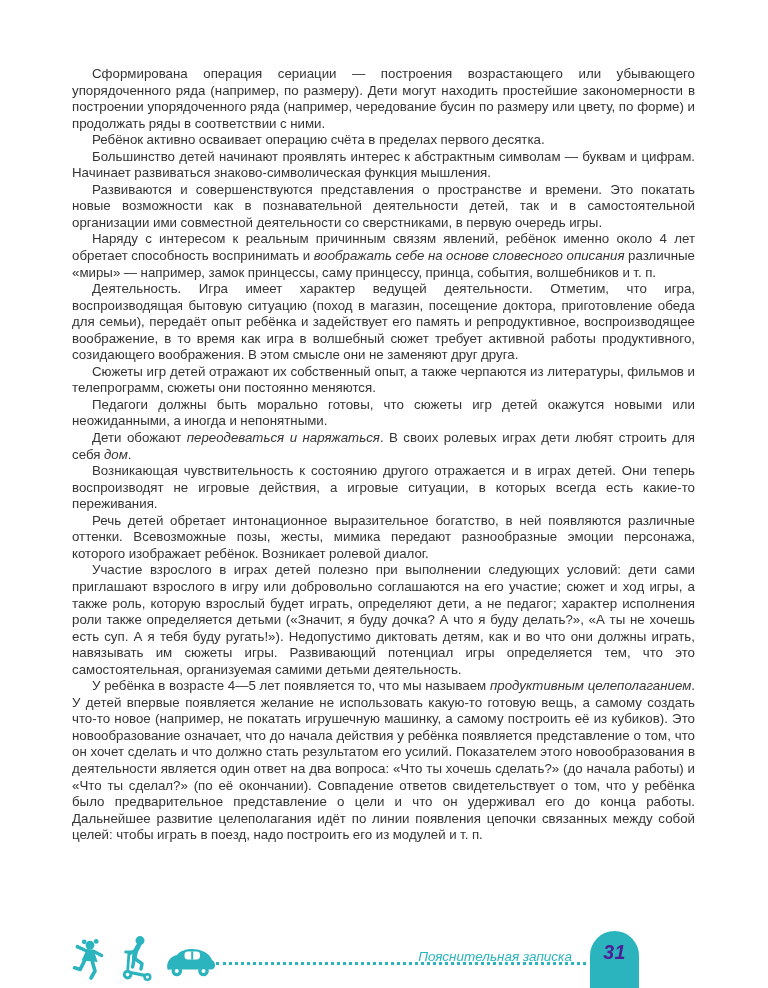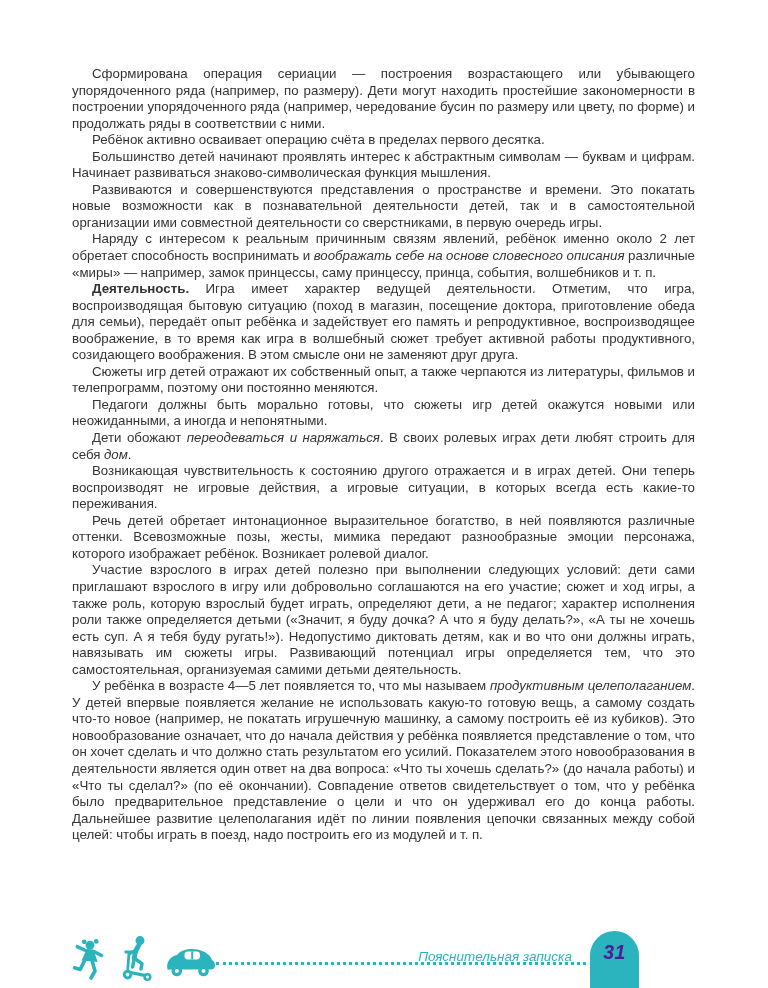--- a/index.html
+++ b/index.html
@@ -19,21 +19,21 @@
     left: 72px; top: 66px; width: 623px;
     color: var(--ink);
     font-size: 13.3px;
     line-height: 16.55px;
     text-align: justify;
     hyphens: auto;
     -webkit-hyphens: auto;
     word-spacing: -0.2px;
   }
   .text-block p { margin: 0; text-indent: 20px; }
-  .text-block .b { font-weight: bold; }
+  .text-block .b { font-weight: normal; }
   .text-block .i { font-style: italic; }
 
   
   .footer { position: absolute; left: 0; top: 925px; width: 768px; height: 63px; color: var(--accent); font-style: italic; }
   .icon { position: absolute; display: block; }
   .icon-dancer  { left: 72px;  top: 13px; width: 32px; height: 44px; }
   .icon-scooter { left: 119px; top: 10px; width: 37px; height: 48px; }
   .icon-car     { left: 164px; top: 20px; width: 53px; height: 36px; }
   .leader {
     position: absolute; left: 216px; top: 25px; width: 370px; height: 15px;
@@ -56,23 +56,23 @@
 </head>
 <body>
 
 <div class="page">
 
   <div class="text-block">
       <p><span>Сформирована операция сериации — построения возрастающего или убывающего упорядоченного ряда (например, по размеру). Дети могут находить простейшие закономерности в построении упорядоченного ряда (например, чередование бусин по размеру или цвету, по форме) и продолжать ряды в соответствии с ними.</span></p>
       <p><span>Ребёнок активно осваивает операцию счёта в пределах первого десятка.</span></p>
       <p><span>Большинство детей начинают проявлять интерес к абстрактным символам — буквам и цифрам. Начинает развиваться знаково-символическая функция мышления.</span></p>
       <p><span>Развиваются и совершенствуются представления о пространстве и времени. Это покатать новые возможности как в познавательной деятельности детей, так и в самостоятельной организации ими совместной деятельности со сверстниками, в первую очередь игры.</span></p>
-      <p><span>Наряду с интересом к реальным причинным связям явлений, ребёнок именно около 2 лет обретает способность воспринимать и </span><span class="i">воображать себе на основе словесного описания</span><span> различные «миры» — например, замок принцессы, саму принцессу, принца, события, волшебников и т. п.</span></p>
+      <p><span>Наряду с интересом к реальным причинным связям явлений, ребёнок именно около 4 лет обретает способность воспринимать и </span><span class="i">воображать себе на основе словесного описания</span><span> различные «миры» — например, замок принцессы, саму принцессу, принца, события, волшебников и т. п.</span></p>
       <p><span class="b">Деятельность. </span><span>Игра имеет характер ведущей деятельности. Отметим, что игра, воспроизводящая бытовую ситуацию (поход в магазин, посещение доктора, приготовление обеда для семьи), передаёт опыт ребёнка и задействует его память и репродуктивное, воспроизводящее воображение, в то время как игра в волшебный сюжет требует активной работы продуктивного, созидающего воображения. В этом смысле они не заменяют друг друга.</span></p>
-      <p><span>Сюжеты игр детей отражают их собственный опыт, а также черпаются из литературы, фильмов и телепрограмм, поэтому они постоянно меняются.</span></p>
+      <p><span>Сюжеты игр детей отражают их собственный опыт, а также черпаются из литературы, фильмов и телепрограмм, сюжеты они постоянно меняются.</span></p>
       <p><span>Педагоги должны быть морально готовы, что сюжеты игр детей окажутся новыми или неожиданными, а иногда и непонятными.</span></p>
       <p><span>Дети обожают </span><span class="i">переодеваться и наряжаться</span><span>. В своих ролевых играх дети любят строить для себя </span><span class="i">дом</span><span>.</span></p>
       <p><span>Возникающая чувствительность к состоянию другого отражается и в играх детей. Они теперь воспроизводят не игровые действия, а игровые ситуации, в которых всегда есть какие-то переживания.</span></p>
       <p><span>Речь детей обретает интонационное выразительное богатство, в ней появляются различные оттенки. Всевозможные позы, жесты, мимика передают разнообразные эмоции персонажа, которого изображает ребёнок. Возникает ролевой диалог.</span></p>
       <p><span>Участие взрослого в играх детей полезно при выполнении следующих условий: дети сами приглашают взрослого в игру или добровольно соглашаются на его участие; сюжет и ход игры, а также роль, которую взрослый будет играть, определяют дети, а не педагог; характер исполнения роли также определяется детьми («Значит, я буду дочка? А что я буду делать?», «А ты не хочешь есть суп. А я тебя буду ругать!»). Недопустимо диктовать детям, как и во что они должны играть, навязывать им сюжеты игры. Развивающий потенциал игры определяется тем, что это самостоятельная, организуемая самими детьми деятельность.</span></p>
       <p><span>У ребёнка в возрасте 4—5 лет появляется то, что мы называем </span><span class="i">продуктивным целеполаганием</span><span>. У детей впервые появляется желание не использовать какую-то готовую вещь, а самому создать что-то новое (например, не покатать игрушечную машинку, а самому построить её из кубиков). Это новообразование означает, что до начала действия у ребёнка появляется представление о том, что он хочет сделать и что должно стать результатом его усилий. Показателем этого новообразования в деятельности является один ответ на два вопроса: «Что ты хочешь сделать?» (до начала работы) и «Что ты сделал?» (по её окончании). Совпадение ответов свидетельствует о том, что у ребёнка было предварительное представление о цели и что он удерживал его до конца работы. Дальнейшее развитие целеполагания идёт по линии появления цепочки связанных между собой целей: чтобы играть в поезд, надо построить его из модулей и т. п.</span></p>
     </div>
 
   <div class="footer">
 

